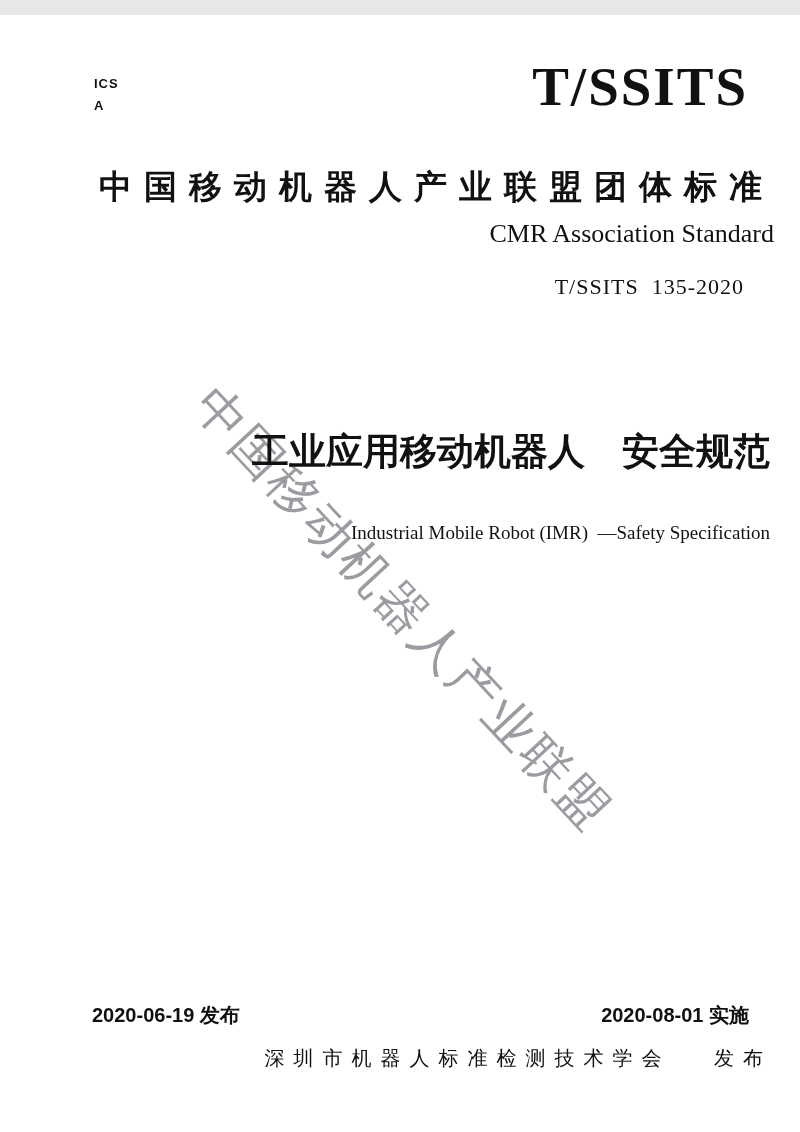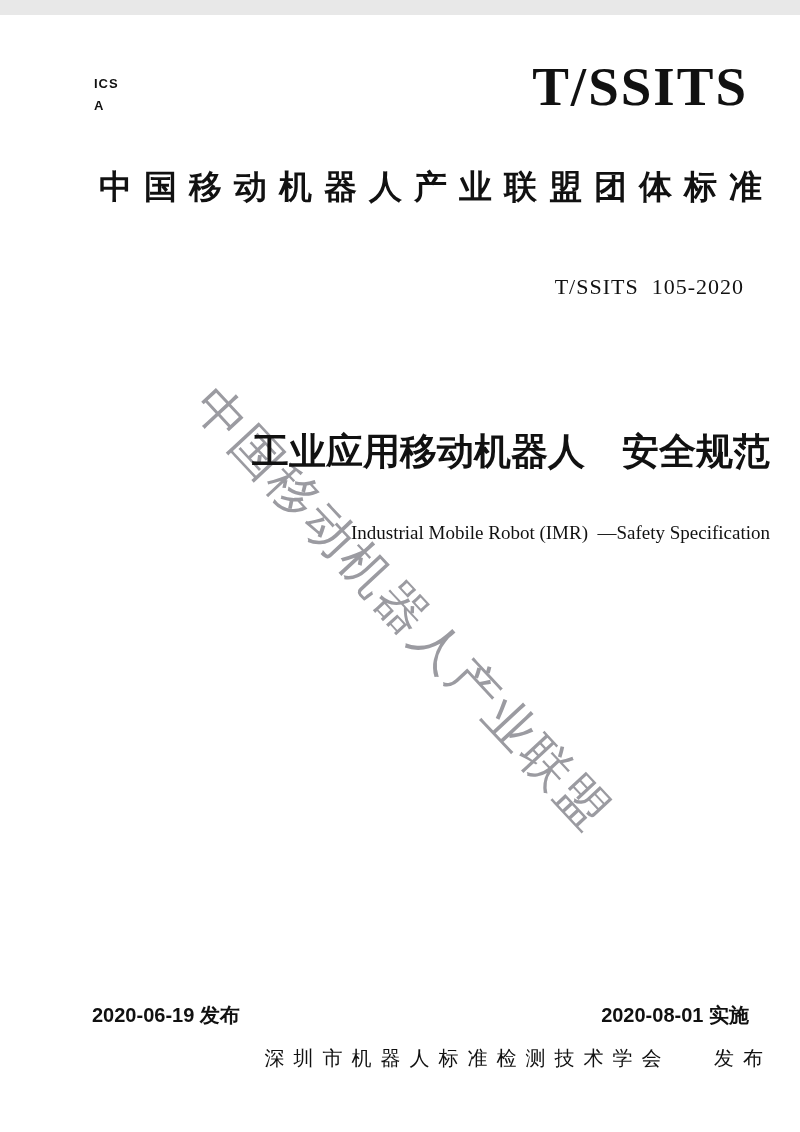--- a/index.html
+++ b/index.html
@@ -126,22 +126,23 @@
 
   <div class="abs ics-block">
     <div>ICS</div>
     <div>A</div>
   </div>
 
   <div class="abs org-code serif">T/SSITS</div>
 
   <div class="abs center-line alliance-title-cn">中国移动机器人产业联盟团体标准</div>
 
+  <div class="abs center-line alliance-title-en serif">CMR Association Standard</div>
 
-  <div class="abs std-num serif">T/SSITS  105-2020</div>
+  <div class="abs std-num serif">T/SSITS  135-2020</div>
 
   <div class="abs watermark serif" id="watermark" style="color: rgb(155, 155, 161);">中国移动机器人产业联盟</div>
 
   <div class="abs center-line doc-title-cn">工业应用移动机器人　安全规范</div>
 
   <div class="abs center-line doc-title-en serif">Industrial Mobile Robot (IMR)  —Safety Specification</div>
 
   <div class="abs date-line issue-date">2020-06-19 发布</div>
 
   <div class="abs date-line impl-date">2020-08-01 实施</div>

